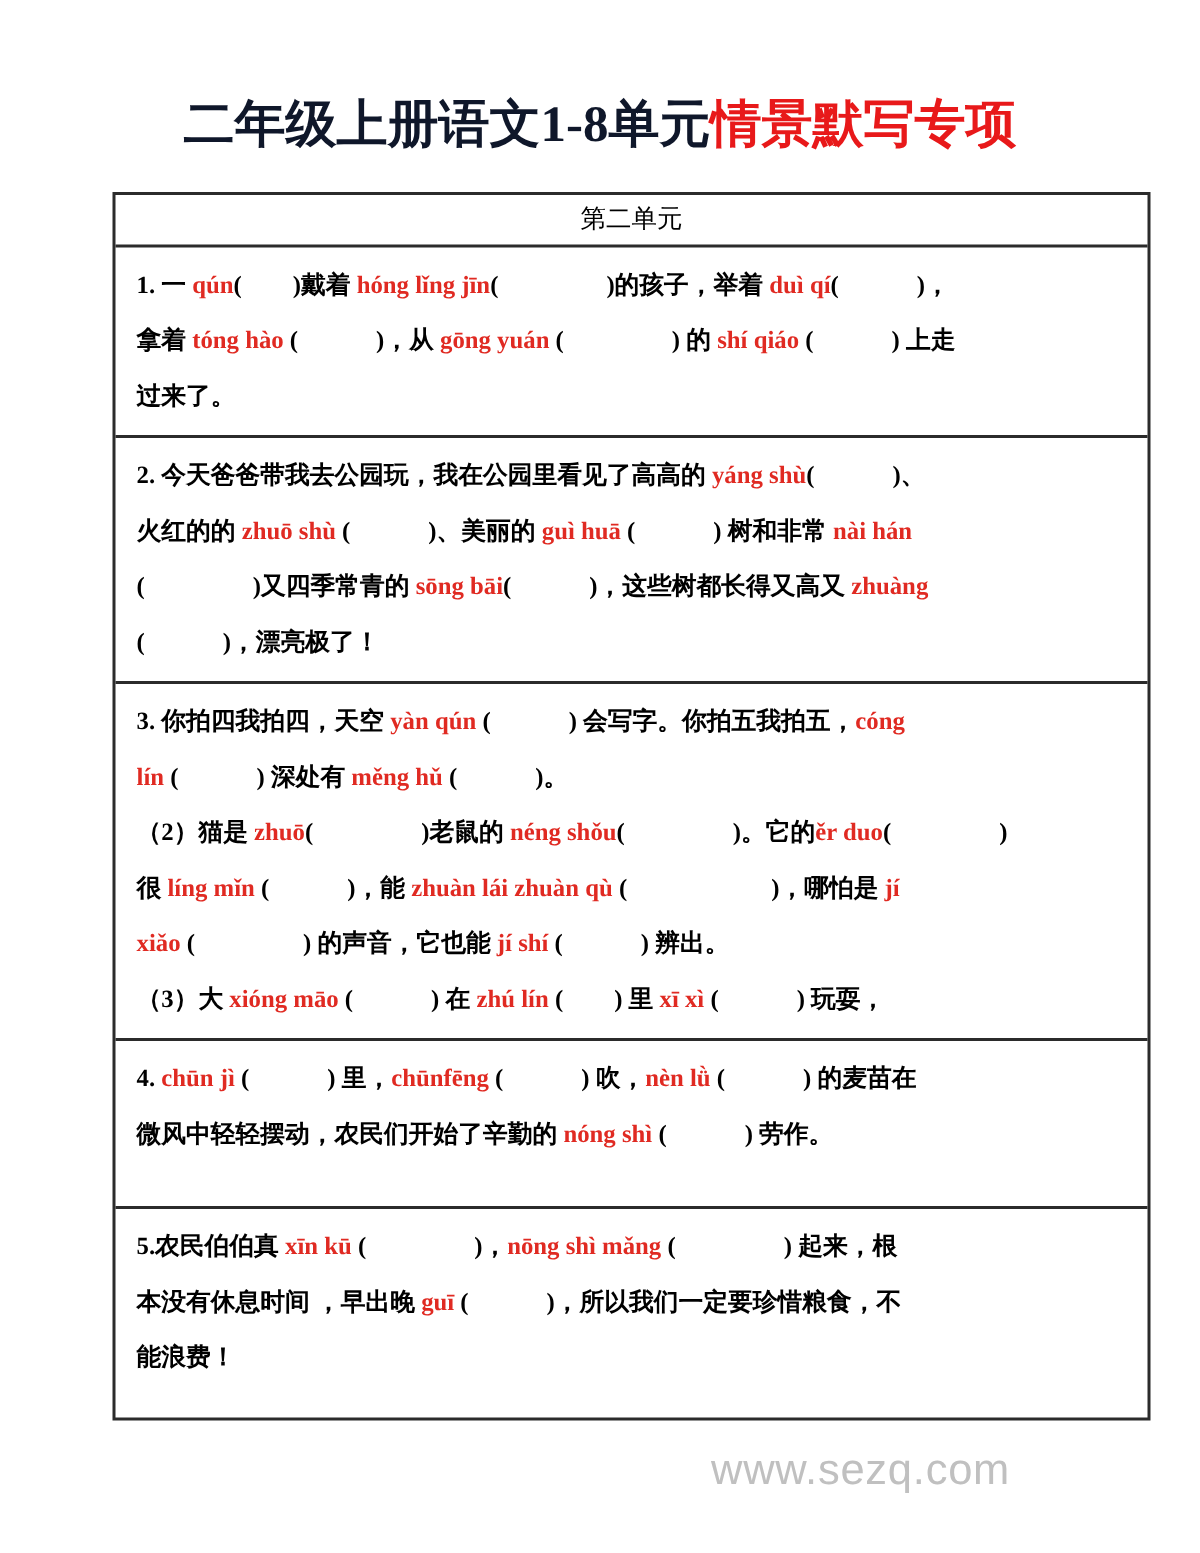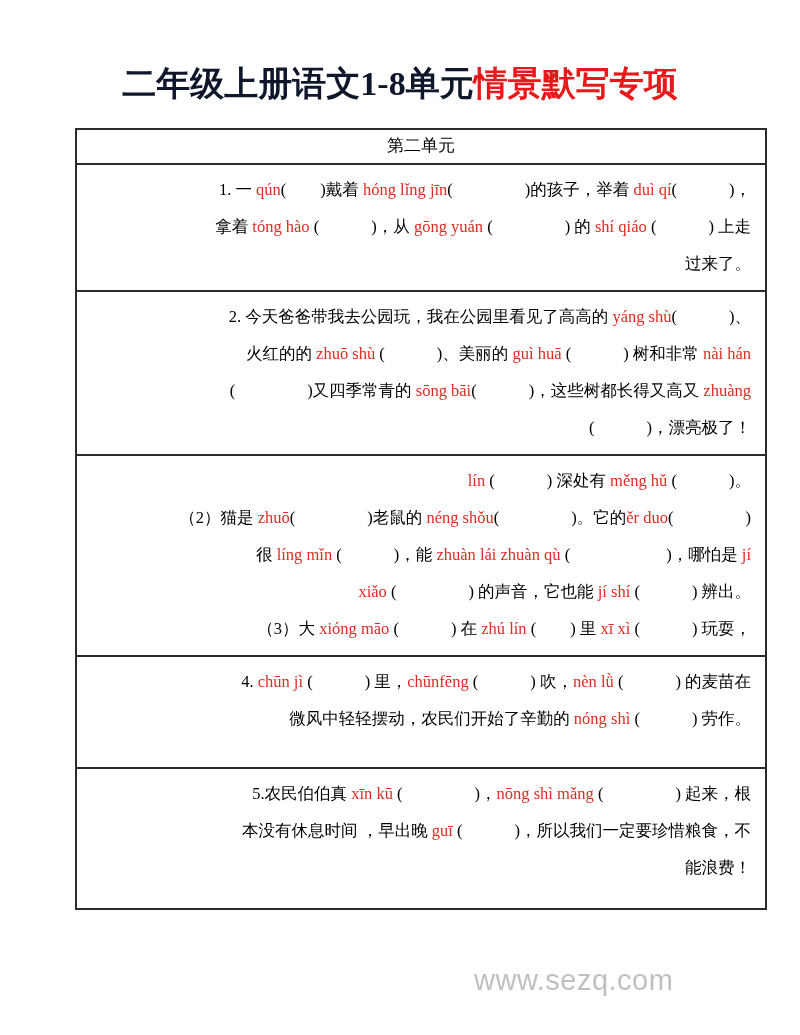--- a/index.html
+++ b/index.html
@@ -53,21 +53,22 @@
     font-size: 17px;
     line-height: 30px;
     padding: 1px 0 2px 0;
     font-family: "Liberation Serif", "DejaVu Serif", serif;
   }
 
   .qblock {
     padding: 6px 14px 8px 14px;
     font-size: 16.5px;
     line-height: 37px;
-    text-align: right;
+    text-align: left;
+    font-weight: bold;
   }
   .qblock p {
     margin: 0;
   }
   .qblock .py {
     color: #e02a22;
   }
   .blank-s  { display: inline-block; width: 34px; }
   .blank-m  { display: inline-block; width: 52px; }
   .blank-l  { display: inline-block; width: 72px; }
@@ -114,20 +115,21 @@
     <div class="qblock">
       <p>2.&nbsp;今天爸爸带我去公园玩，我在公园里看见了高高的 <span class="py">yáng shù</span>(<span class="blank-m"></span>)、</p>
       <p>火红的的 <span class="py">zhuō shù</span> (<span class="blank-m"></span>)、美丽的 <span class="py">guì huā</span> (<span class="blank-m"></span>) 树和非常 <span class="py">nài hán</span></p>
       <p>(<span class="blank-l"></span>)又四季常青的 <span class="py">sōng bāi</span>(<span class="blank-m"></span>)，这些树都长得又高又 <span class="py">zhuàng</span></p>
       <p>(<span class="blank-m"></span>)，漂亮极了！</p>
     </div>
   </div>
 
   <div class="row">
     <div class="qblock">
+      <p>3.&nbsp;你拍四我拍四，天空 <span class="py">yàn qún</span> (<span class="blank-m"></span>) 会写字。你拍五我拍五，<span class="py">cóng</span></p>
       <p><span class="py">lín</span> (<span class="blank-m"></span>) 深处有 <span class="py">měng hǔ</span> (<span class="blank-m"></span>)。</p>
       <p>（2）猫是 <span class="py">zhuō</span>(<span class="blank-l"></span>)老鼠的 <span class="py">néng shǒu</span>(<span class="blank-l"></span>)。它的<span class="py">ěr duo</span>(<span class="blank-l"></span>)</p>
       <p>很 <span class="py">líng mǐn</span> (<span class="blank-m"></span>)，能 <span class="py">zhuàn lái zhuàn qù</span> (<span class="blank-xl"></span>)，哪怕是 <span class="py">jí</span></p>
       <p><span class="py">xiǎo</span> (<span class="blank-l"></span>) 的声音，它也能 <span class="py">jí shí</span> (<span class="blank-m"></span>) 辨出。</p>
       <p>（3）大 <span class="py">xióng māo</span> (<span class="blank-m"></span>) 在 <span class="py">zhú lín</span> (<span class="blank-s"></span>) 里 <span class="py">xī xì</span> (<span class="blank-m"></span>) 玩耍，</p>
     </div>
   </div>
 
   <div class="row">
     <div class="qblock">

